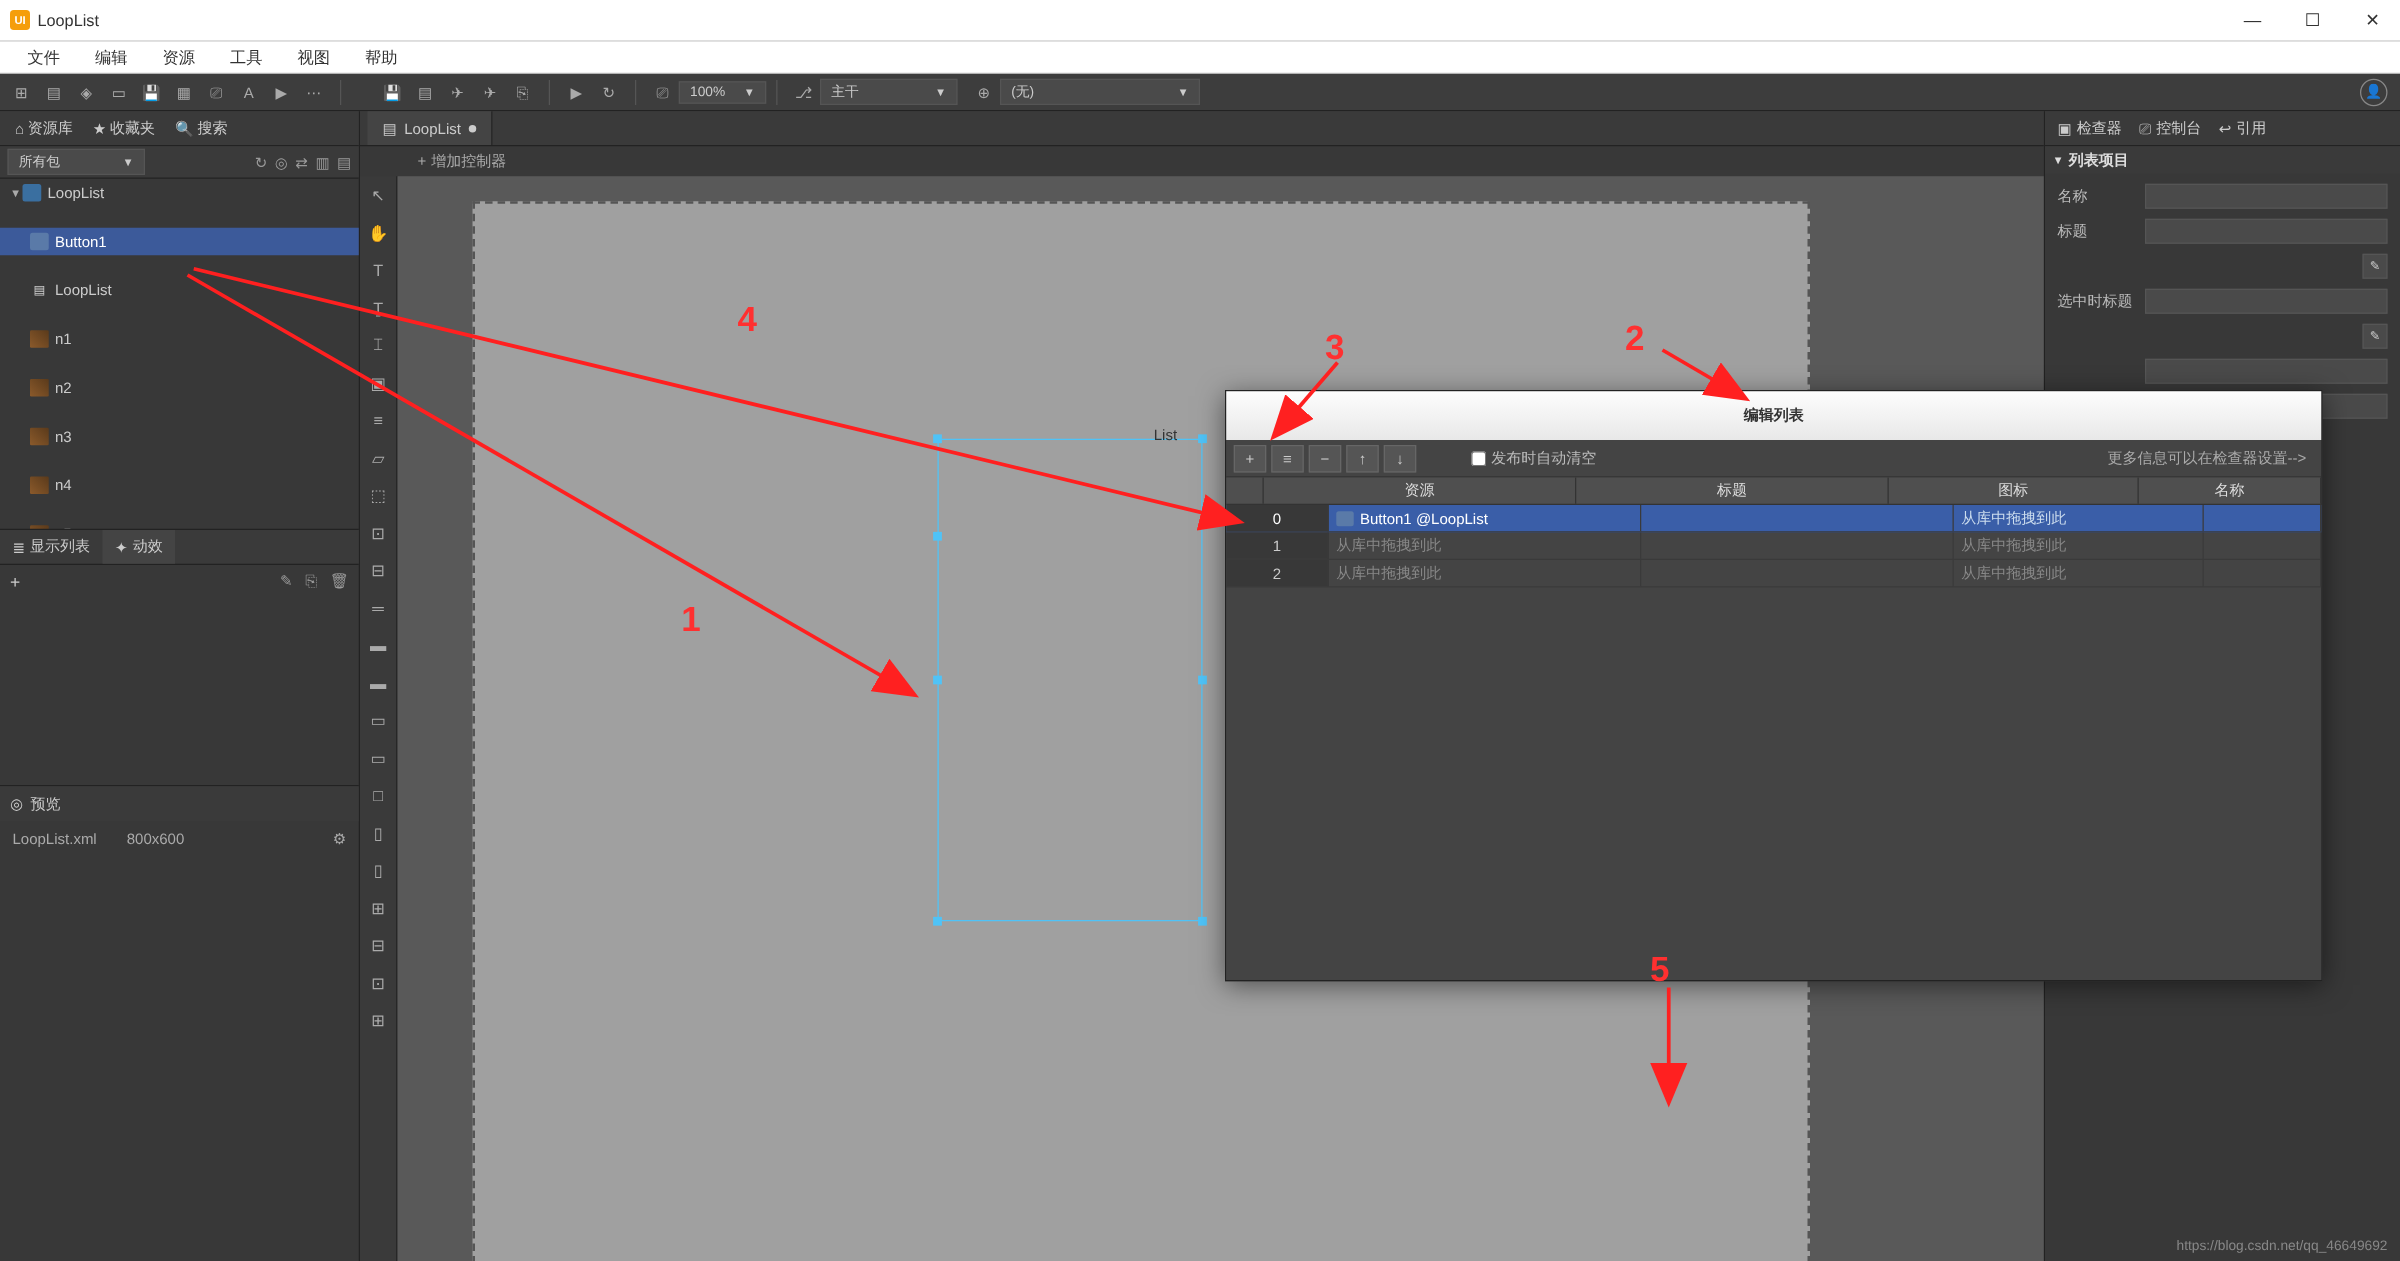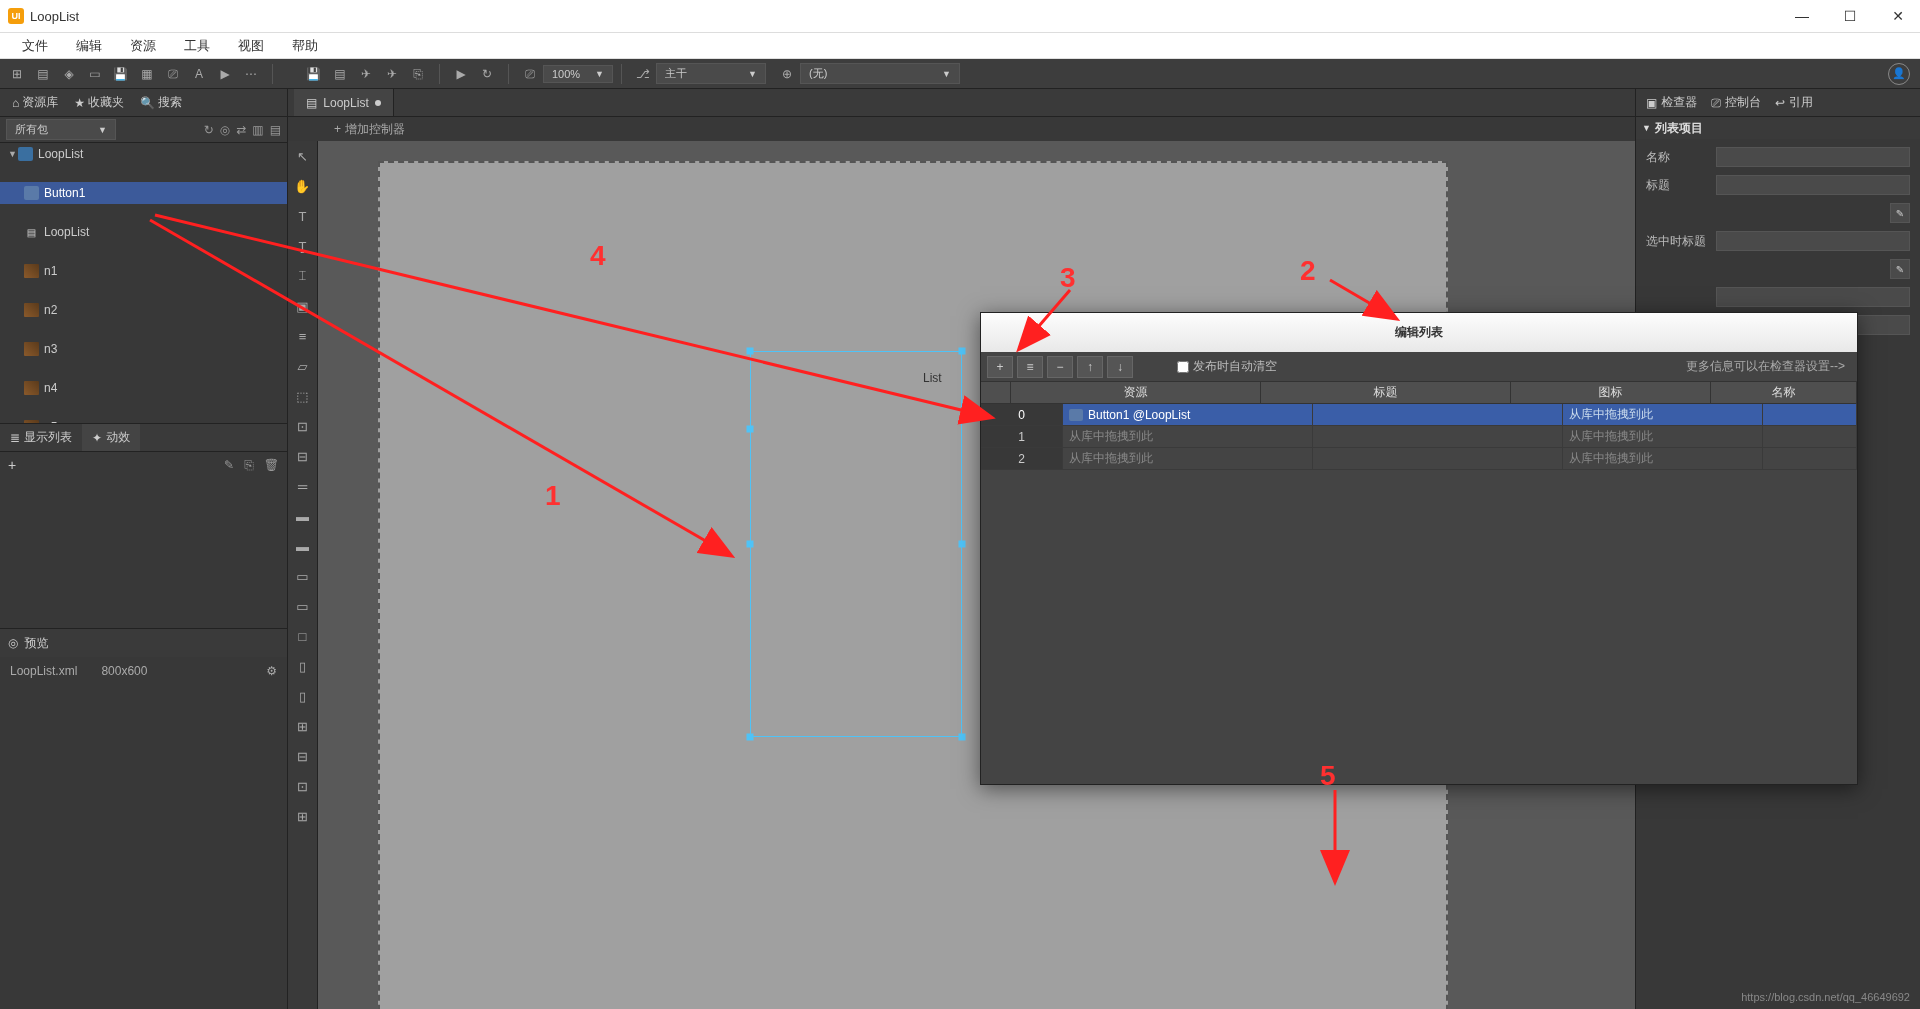--- a/index.html
+++ b/index.html
@@ -334,21 +334,21 @@
         <div class="vbtn">▯</div>
         <div class="vbtn">⊞</div>
         <div class="vbtn">⊟</div>
         <div class="vbtn">⊡</div>
         <div class="vbtn">⊞</div>
       </div>
       <div class="canvas-area">
         <div class="stage-bg"></div>
 
         <div class="sel-box" style="left:432px; top:210px; width:212px; height:386px;"></div>
-        <div class="sel-label" style="left:605px; top:230px;">List</div>
+        <div class="sel-label" style="left:605px; top:200px;">List</div>
         <div class="sel-handle" style="left:432px; top:210px;"></div>
         <div class="sel-handle" style="left:644px; top:210px;"></div>
         <div class="sel-handle" style="left:432px; top:403px;"></div>
         <div class="sel-handle" style="left:644px; top:403px;"></div>
         <div class="sel-handle" style="left:432px; top:596px;"></div>
         <div class="sel-handle" style="left:644px; top:596px;"></div>
         <div class="sel-handle" style="left:432px; top:288px;"></div>
       </div>
     </div>
   </div>

